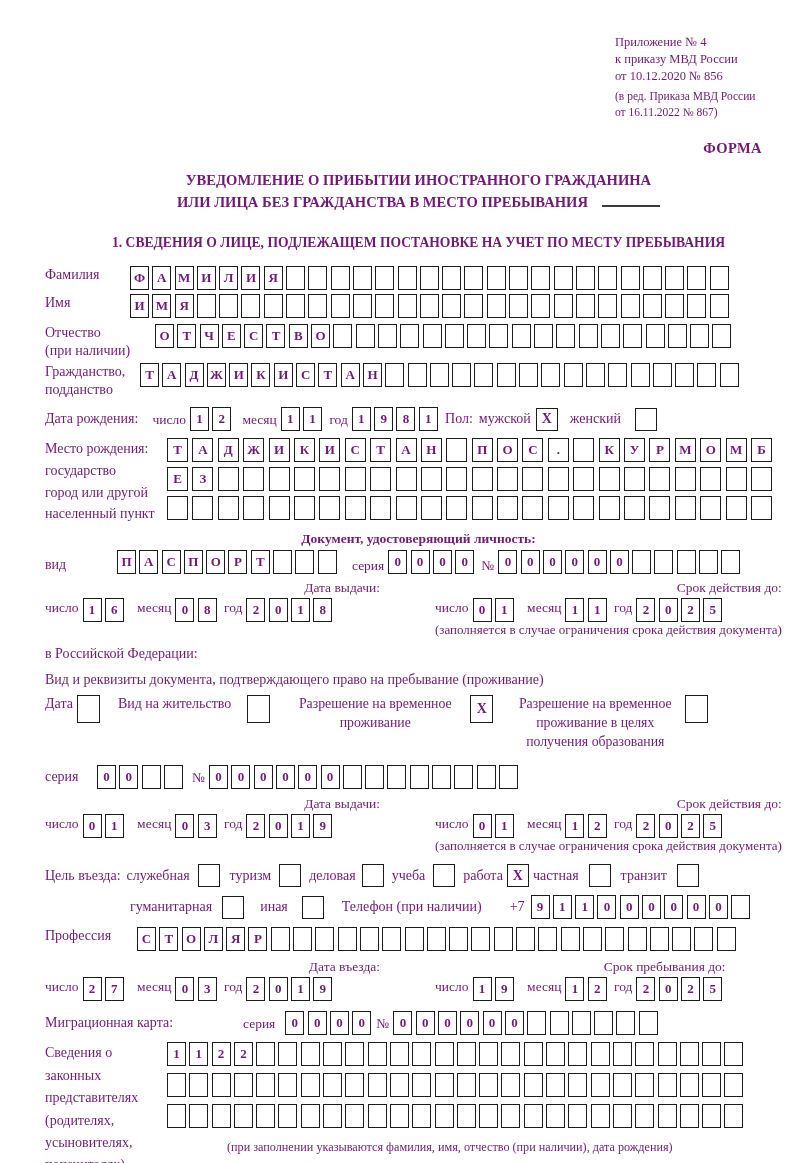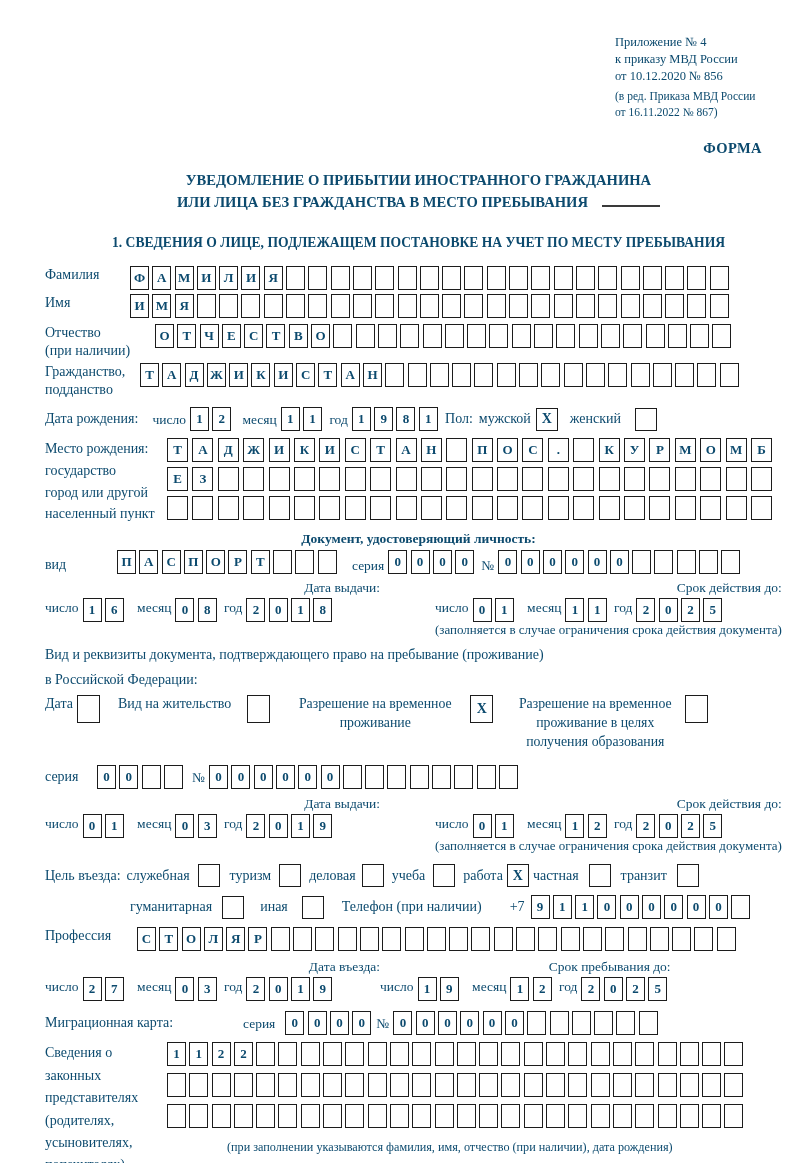--- a/index.html
+++ b/index.html
@@ -1,19 +1,19 @@
 <!DOCTYPE html>
 <html><head>
 <meta charset="utf-8">
 <style>
   html,body { margin:0; padding:0; background:#e8e8e8; }
   .page {
     width:800px; height:1163px; box-sizing:border-box; background:#ffffff;
     padding:34px 8px 0 45px; font-family:"Liberation Serif","DejaVu Serif",serif;
-    color:#0c4a6e; font-size:14px; position:relative; overflow:hidden;
+    color:#701a75; font-size:14px; position:relative; overflow:hidden;
   }
   .hdr { margin-left:570px; width:215px; font-size:12.5px; line-height:1.35; }
   .hdr-small { font-size:11.5px; margin-top:3px; line-height:1.4; }
   .forma { text-align:right; padding-right:30px; font-weight:bold; font-size:14.5px; margin-top:20px; letter-spacing:.4px; }
   .title { text-align:center; font-weight:bold; font-size:14.6px; line-height:1.5; margin-top:13px; }
   .uline { display:inline-block; width:58px; border-bottom:2.2px solid #3a3a3a; height:13px; margin-left:14px; }
   .sec { text-align:center; font-weight:bold; font-size:13.6px; margin-top:21px; white-space:nowrap; }
   .frow { display:flex; align-items:flex-start; }
   .lbl { font-size:14px; line-height:1.3; flex:none; }
   .cells { display:flex; flex:none; }
@@ -389,22 +389,22 @@
             <span class="cell">2</span>
             <span class="cell">0</span>
             <span class="cell">2</span>
             <span class="cell">5</span>
           </span>
       </div>
       <div class="note">(заполняется в случае ограничения срока действия документа)</div>
     </div>
   </div>
 
+  <div class="lbl" style="margin-top:7px">в Российской Федерации:</div>
   <div class="lbl" style="margin-top:8px">Вид и реквизиты документа, подтверждающего право на пребывание (проживание)</div>
-  <div class="lbl" style="margin-top:7px">в Российской Федерации:</div>
 
   <div class="frow" style="margin-top:6px">
     <span class="lbl">Дата</span>
     <span class="chk" style="margin-left:4px"></span>
     <span class="lbl" style="margin-left:18px">Вид на жительство</span>
     <span class="chk" style="margin-left:16px"></span>
     <span class="optlbl" style="width:182px; margin-left:14px">Разрешение на временное проживание</span>
     <span class="chk" style="margin-left:4px">X</span>
     <span class="optlbl" style="width:168px; margin-left:18px">Разрешение на временное проживание в целях получения образования</span>
     <span class="chk" style="margin-left:6px"></span>
@@ -573,21 +573,21 @@
           </span>
         <span class="dlab" style="margin-left:4px">год</span>
         <span class="cells">
             <span class="cell">2</span>
             <span class="cell">0</span>
             <span class="cell">1</span>
             <span class="cell">9</span>
           </span>
       </div>
     </div>
-    <div style="">
+    <div style="margin-left:55px">
       <div class="dg-head">Срок пребывания до:</div>
       <div class="dg-row">
         <span class="dlab">число</span>
         <span class="cells">
             <span class="cell">1</span>
             <span class="cell">9</span>
           </span>
         <span class="dlab" style="margin-left:10px">месяц</span>
         <span class="cells">
             <span class="cell">1</span>

